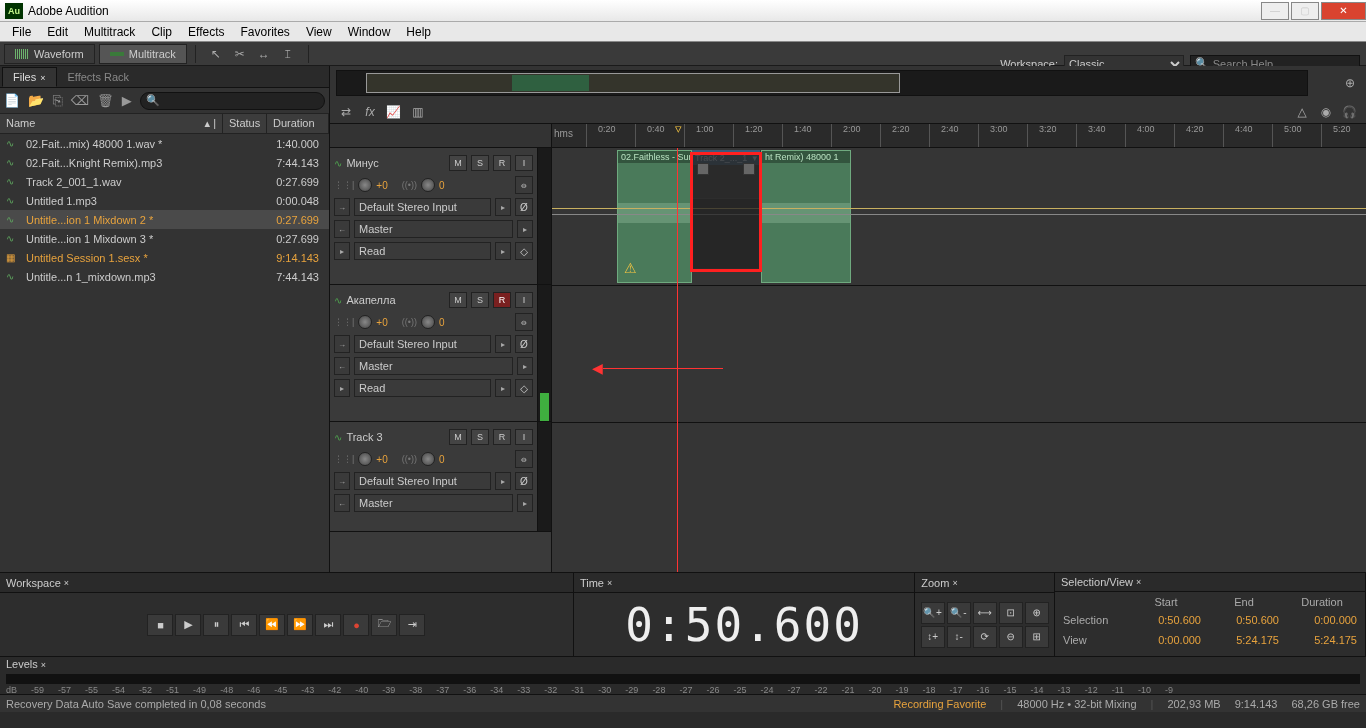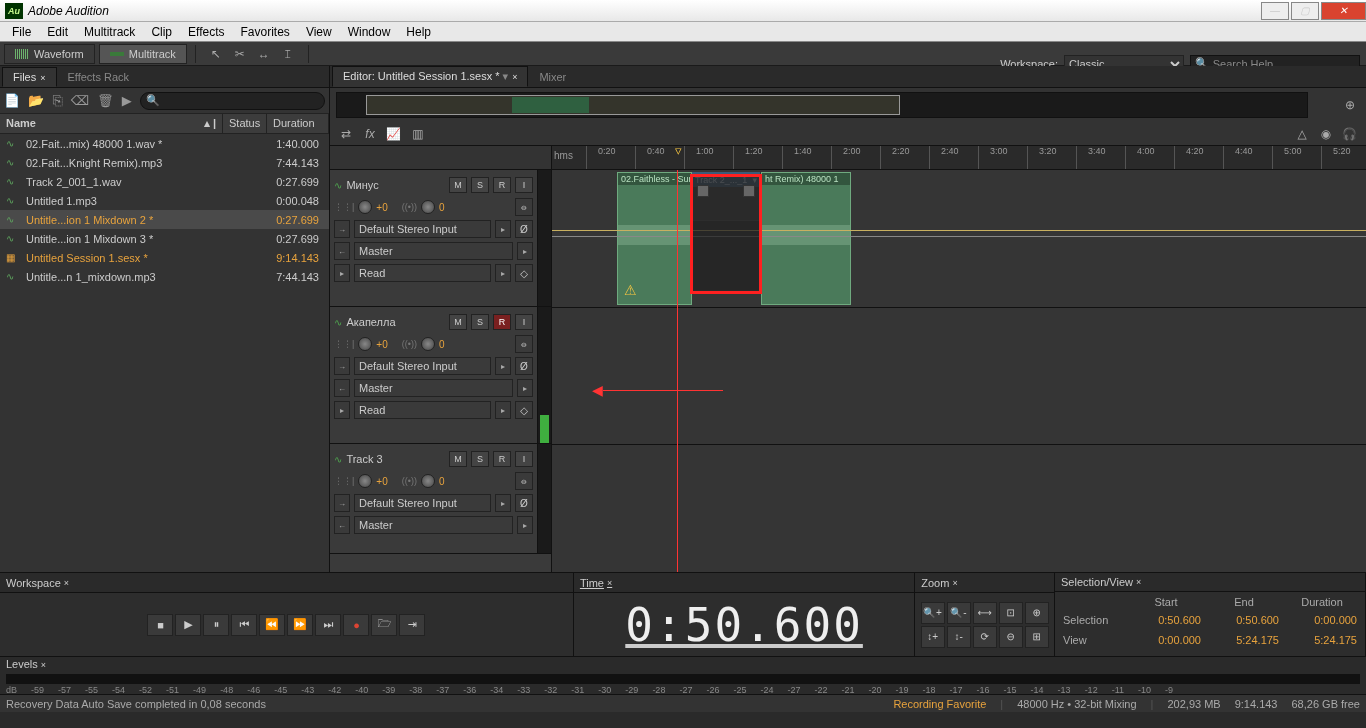--- a/index.html
+++ b/index.html
@@ -1,19 +1,19 @@
 <!DOCTYPE html>
 <html><head>
 <meta charset="utf-8">
 <style>
 * { margin: 0; padding: 0; box-sizing: border-box; font-family: "Segoe UI", Arial, sans-serif; }
 body { background: #2a2a2a; color: #ccc; font-size: 11px; overflow: hidden; width: 1366px; height: 728px; }
 
 
-.titlebar { height: 22px; background: linear-gradient(#fff,#e8e8e8); display: flex; align-items: center; border-bottom: 1px solid #aaa; font-style: italic; }
+.titlebar { height: 22px; background: linear-gradient(#fff,#e8e8e8); display: flex; align-items: center; border-bottom: 1px solid #aaa; }
 .titlebar .logo { width: 18px; height: 16px; background: #003300; margin: 0 5px; display: flex; align-items: center; justify-content: center; color: #c2f58a; font-size: 9px; font-weight: bold; }
 .titlebar .title { color: #000; font-size: 12px; flex: 1; }
 .titlebar .winbtns { display: flex; }
 .titlebar .winbtn { width: 28px; height: 18px; border: 1px solid #888; margin-left: 2px; display: flex; align-items: center; justify-content: center; background: #eee; font-size: 10px; }
 .titlebar .winbtn.close { background: #d9432f; color: #fff; width: 45px; }
 
 
 .menubar { height: 20px; background: #e8e8e8; display: flex; align-items: center; padding: 0 4px; border-bottom: 1px solid #888; }
 .menubar span { color: #000; font-size: 12px; padding: 2px 8px; cursor: pointer; }
 
@@ -35,21 +35,21 @@
 .left { width: 330px; border-right: 1px solid #111; display: flex; flex-direction: column; background: #333; }
 .panel-tabs { height: 22px; display: flex; align-items: flex-end; background: #2a2a2a; border-bottom: 1px solid #111; padding-left: 2px; }
 .panel-tab { padding: 3px 10px; font-size: 11px; color: #888; border: 1px solid transparent; cursor: pointer; }
 .panel-tab.active { background: #333; color: #ddd; border: 1px solid #111; border-bottom: 1px solid #333; }
 .panel-tab .x { margin-left: 4px; font-size: 9px; }
 .filetools { height: 26px; display: flex; align-items: center; padding: 0 4px; gap: 8px; border-bottom: 1px solid #222; }
 .filetools .ico { color: #999; font-size: 13px; cursor: pointer; }
 .filesearch { flex: 1; background: #222; border: 1px solid #111; height: 18px; border-radius: 9px; display: flex; align-items: center; padding: 0 6px; color: #888; }
 .filehdr { height: 20px; display: flex; background: #3c3c3c; border-bottom: 1px solid #222; font-size: 11px; }
 .filehdr .col { padding: 3px 6px; border-right: 1px solid #222; }
-.filehdr .name { flex: 1; display:flex; justify-content: space-between; font-weight: bold; }
+.filehdr .name { flex: 1; display:flex; justify-content: space-between; }
 .filehdr .status { width: 44px; }
 .filehdr .dur { width: 62px; }
 .filelist { flex: 1; overflow: auto; }
 .filerow { height: 19px; display: flex; align-items: center; padding: 0 6px; font-size: 11px; }
 .filerow.sel { background: #4a4a4a; color: #e8a33d; }
 .filerow.highlight { color: #e8a33d; }
 .filerow .fi { width: 14px; margin-right: 6px; color: #5fa75f; font-size: 10px; }
 .filerow .fi.sess { color: #e8a33d; }
 .filerow .fn { flex: 1; white-space: nowrap; overflow: hidden; text-overflow: ellipsis; }
 .filerow .fd { width: 60px; text-align: right; padding-right: 4px; }
@@ -241,24 +241,20 @@
         </div>
         <div class="filerow">
           <span class="fi ">∿</span>
           <span class="fn">Untitle...n 1_mixdown.mp3</span>
           <span class="fd">7:44.143</span>
         </div>
       </div>
   </div>
 
   <div class="right">
-    <div class="ed-tabs">
-      <div class="panel-tab active"><span>Editor: Untitled Session 1.sesx *</span> <span style="color:#888">▾</span><span class="x">×</span></div>
-      <div class="panel-tab">Mixer</div>
-    </div>
     <div style="display:flex; align-items:center;">
       <div class="overview" style="flex:1;">
         <div class="region" style="left:3%; width:55%;"></div>
         <div class="mini" style="left:18%; width:8%;"></div>
       </div>
       <span class="toolicon" style="margin-right:6px;">⊕</span>
     </div>
     <div class="ed-toolbar">
       <span class="tico">⇄</span>
       <span class="tico">
@@ -470,21 +466,21 @@
         <div class="tbtn">⏮</div>
         <div class="tbtn">⏪</div>
         <div class="tbtn">⏩</div>
         <div class="tbtn">⏭</div>
         <div class="tbtn rec">●</div>
         <div class="tbtn">🗁</div>
         <div class="tbtn">⇥</div>
       </div>
     </div>
   </div>
-  <div class="bpanel" style="width:342px;text-decoration:underline;">
+  <div class="bpanel" style="width:342px;">
     <div class="hdr">
         <span>Time</span>
         <span class="x">×</span>
       </div>
     <div class="body">
         <div class="timedisplay">0:50.600</div>
       </div>
   </div>
   <div class="bpanel" style="width:140px;">
     <div class="hdr">

